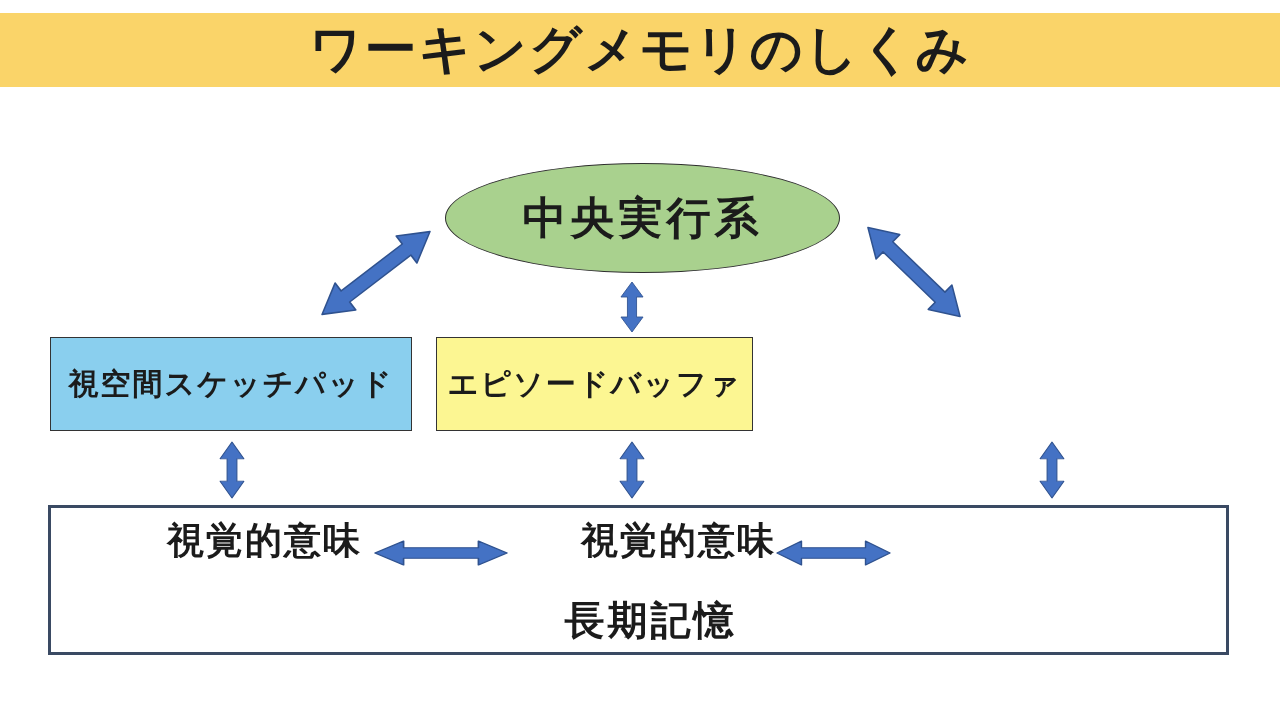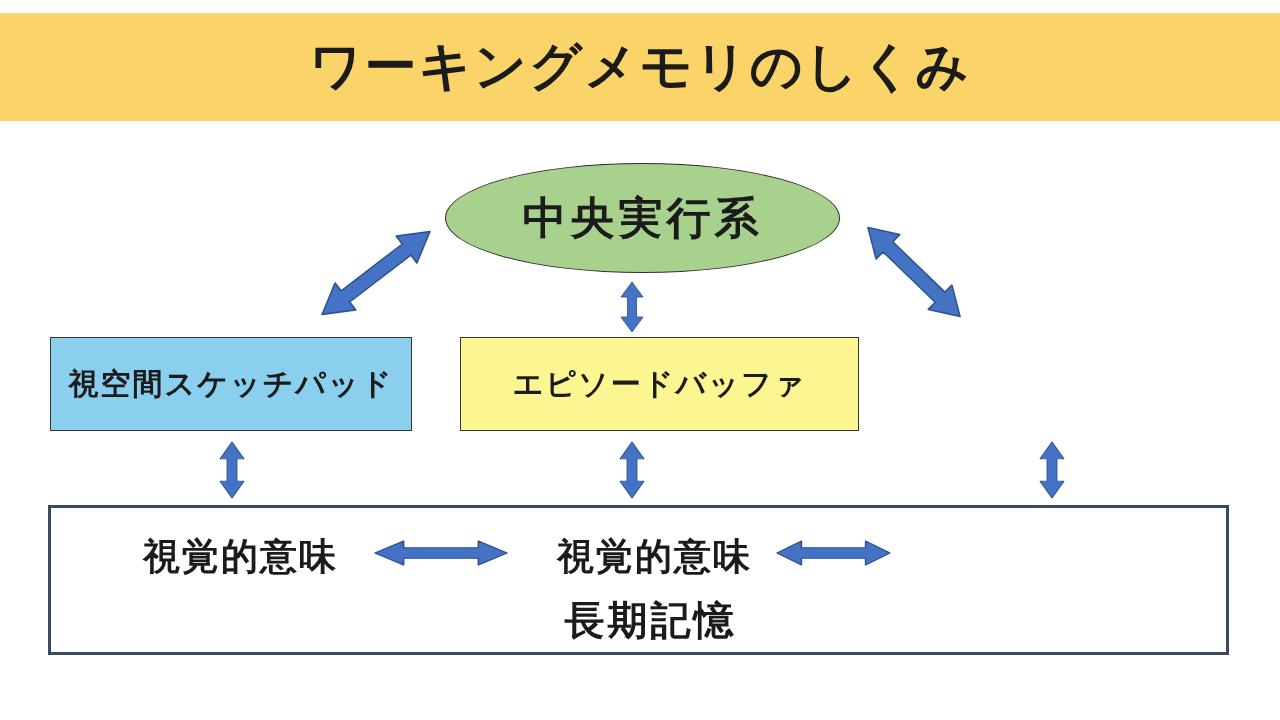--- a/index.html
+++ b/index.html
@@ -20,21 +20,21 @@
     color:var(--c-text);
   }
   .canvas{
     position:relative;
     width:1280px;height:720px;
     background:#ffffff;
     overflow:hidden;
   }
   
   .banner{
-    position:absolute;left:0;top:13px;width:1280px;height:108px;
+    position:absolute;left:0;top:13px;width:1280px;height:74px;
     background:var(--c-banner);
     display:flex;align-items:center;justify-content:center;
   }
   .banner .title{
     font-size:52px;font-weight:bold;letter-spacing:2px;color:var(--c-text);
   }
   
   .ellipse{
     position:absolute;left:445px;top:163px;width:395px;height:110px;
     background:var(--c-central);
@@ -44,30 +44,31 @@
   }
   .ellipse .node-label{font-size:44px;font-weight:bold;letter-spacing:4px;}
   
   .cbox{
     position:absolute;top:337px;height:94px;
     border:1.3px solid #333333;box-sizing:border-box;
     display:flex;align-items:center;justify-content:center;
   }
   .cbox .node-label{font-size:30px;font-weight:bold;letter-spacing:2px;}
   .box-visuospatial{left:50px;width:362px;background:var(--c-visuospatial);}
-  .box-episodic{left:460px;width:399px;background:var(--c-episodic);}
+  .box-episodic{left:436px;width:317px;background:var(--c-episodic);}
   .box-phonological{left:866px;width:380px;background:var(--c-phonological);}
   
   .ltm{
     position:absolute;left:48px;top:505px;width:1181px;height:150px;
     background:#ffffff;border:3px solid var(--c-ltm_border);box-sizing:border-box;
   }
   .ltm .item{
-    position:absolute;top:24px;font-size:37px;font-weight:bold;letter-spacing:2px;
+    position:absolute;top:8px;font-size:37px;font-weight:bold;letter-spacing:2px;
     white-space:nowrap;
+    margin-left:24px;
   }
   .ltm .item-visual{left:92px;}
   .ltm .item-episode{left:506px;}
   .ltm .item-language{left:888px;}
   .ltm .ltm-label{
     position:absolute;left:12px;top:85px;width:100%;text-align:center;
     font-size:40px;font-weight:bold;letter-spacing:3px;
   }
   
   .arrow{position:absolute;line-height:0;}

